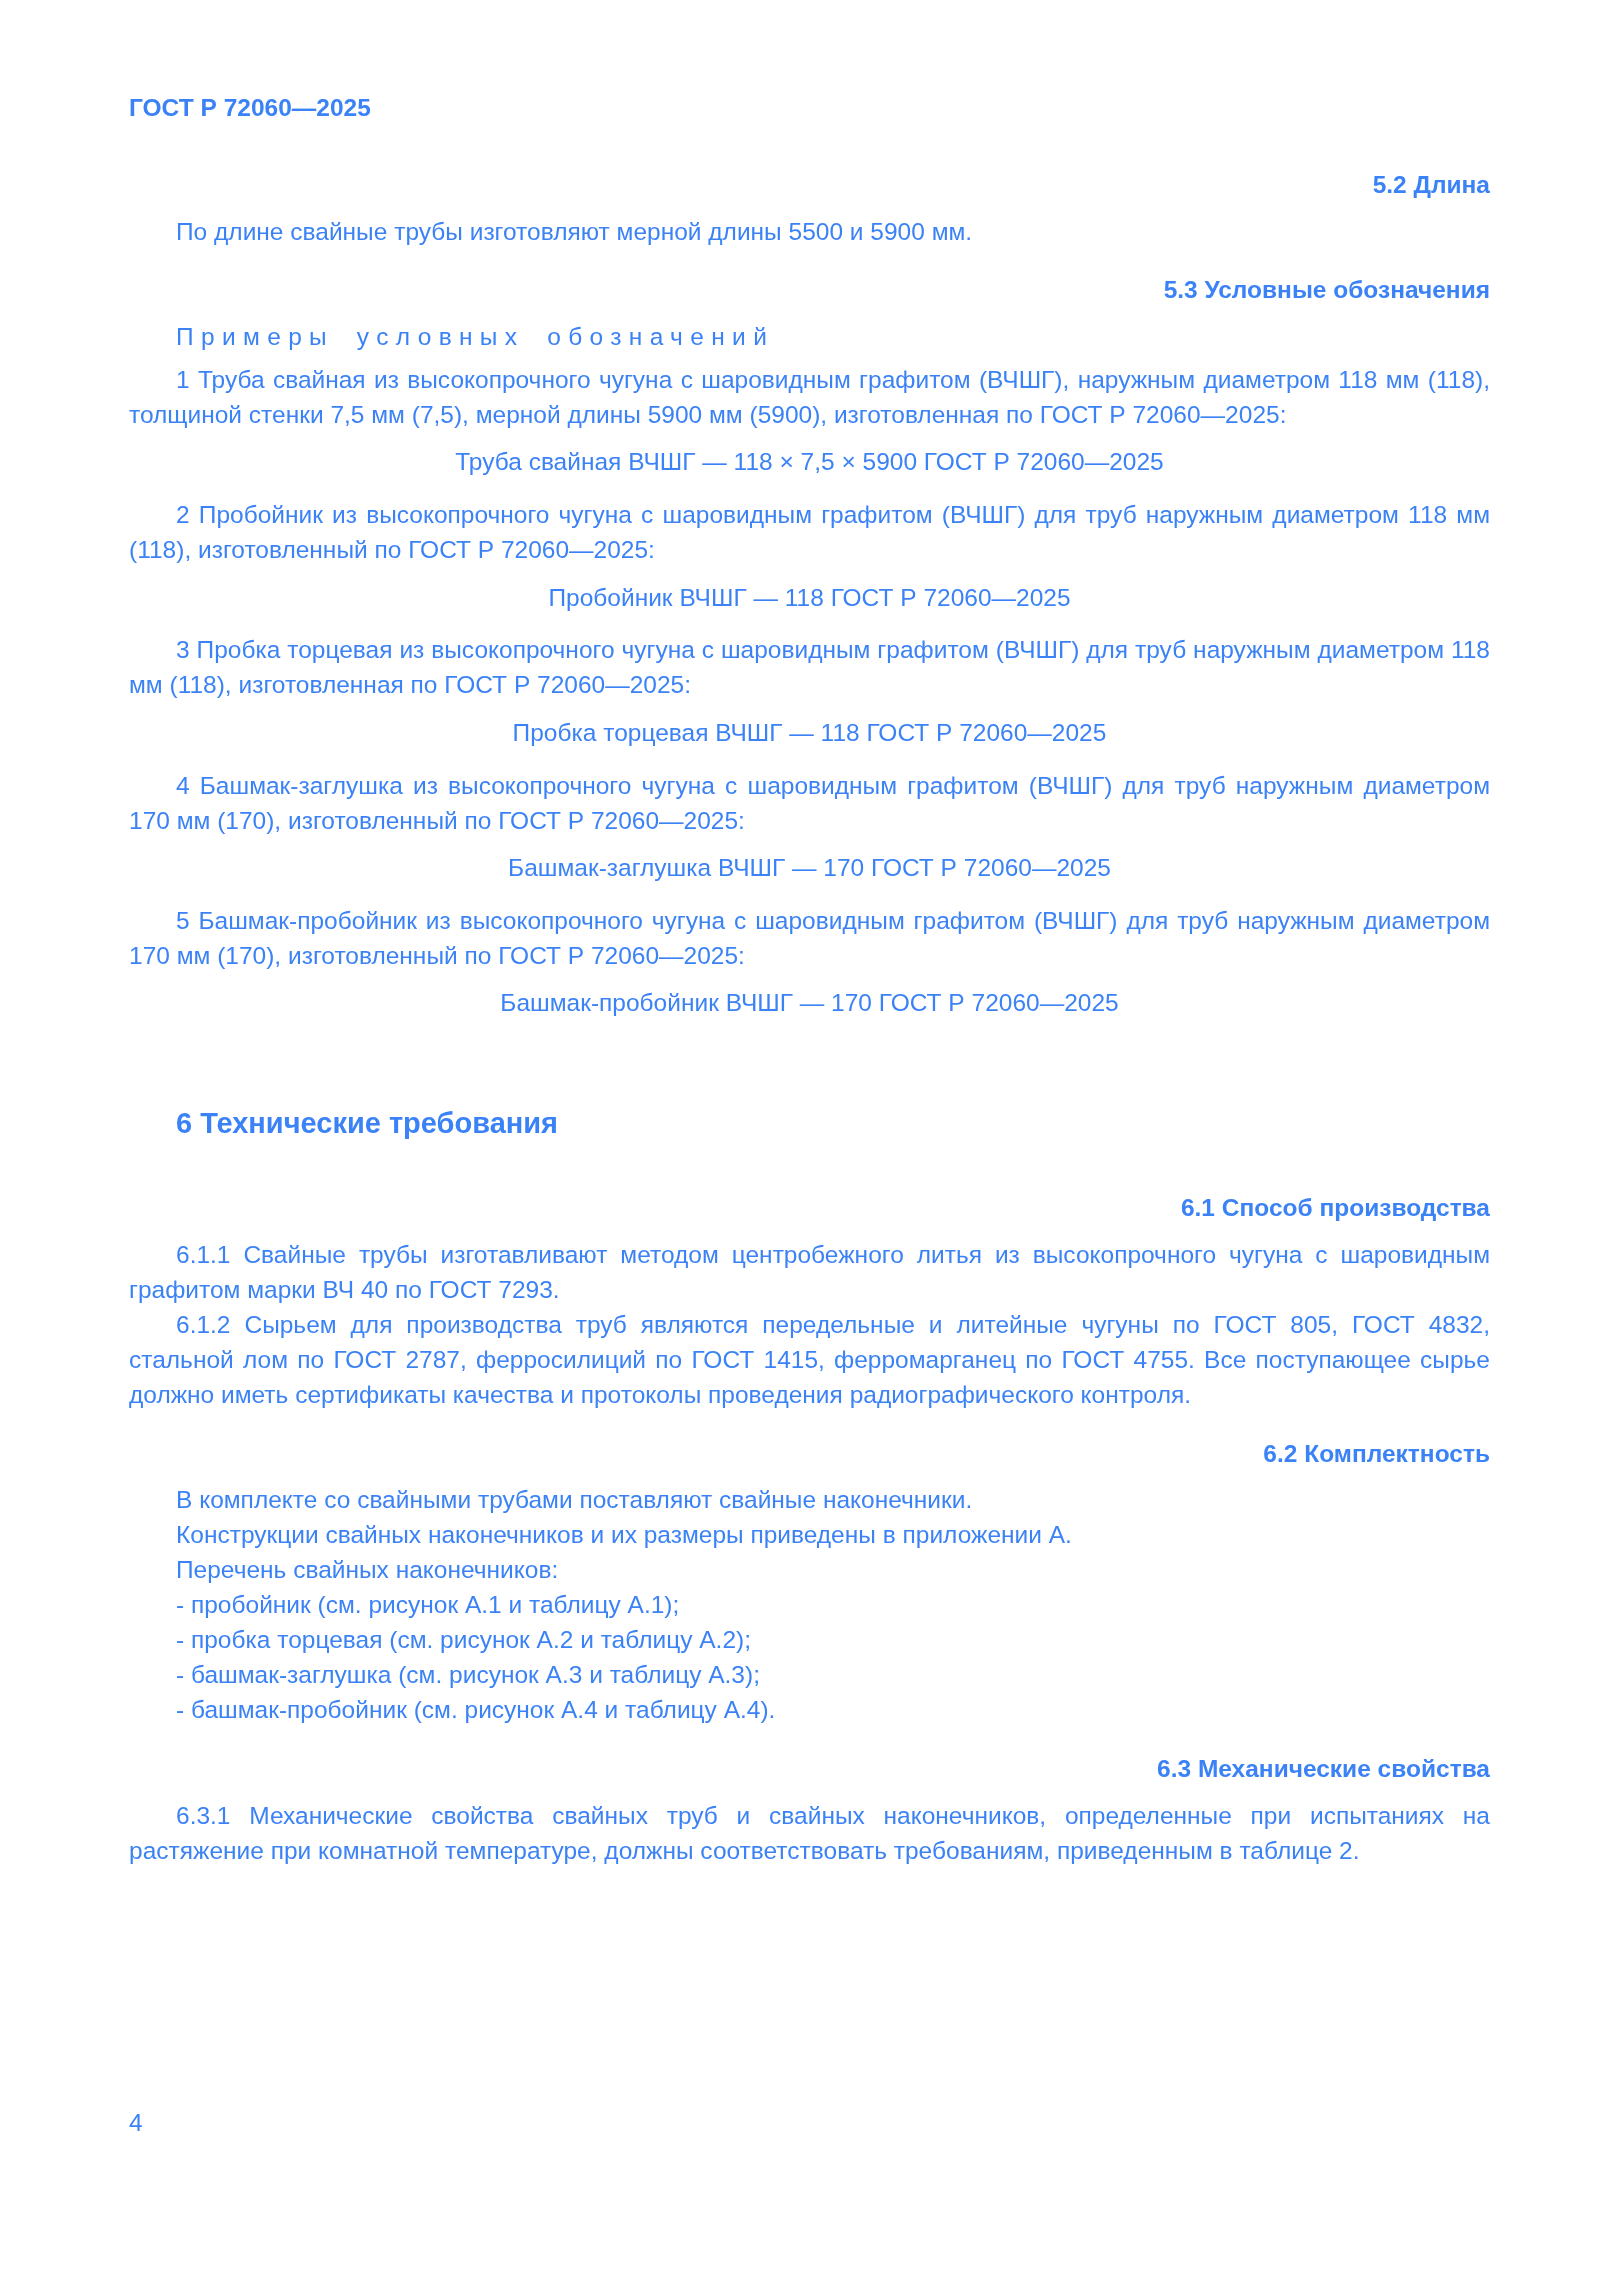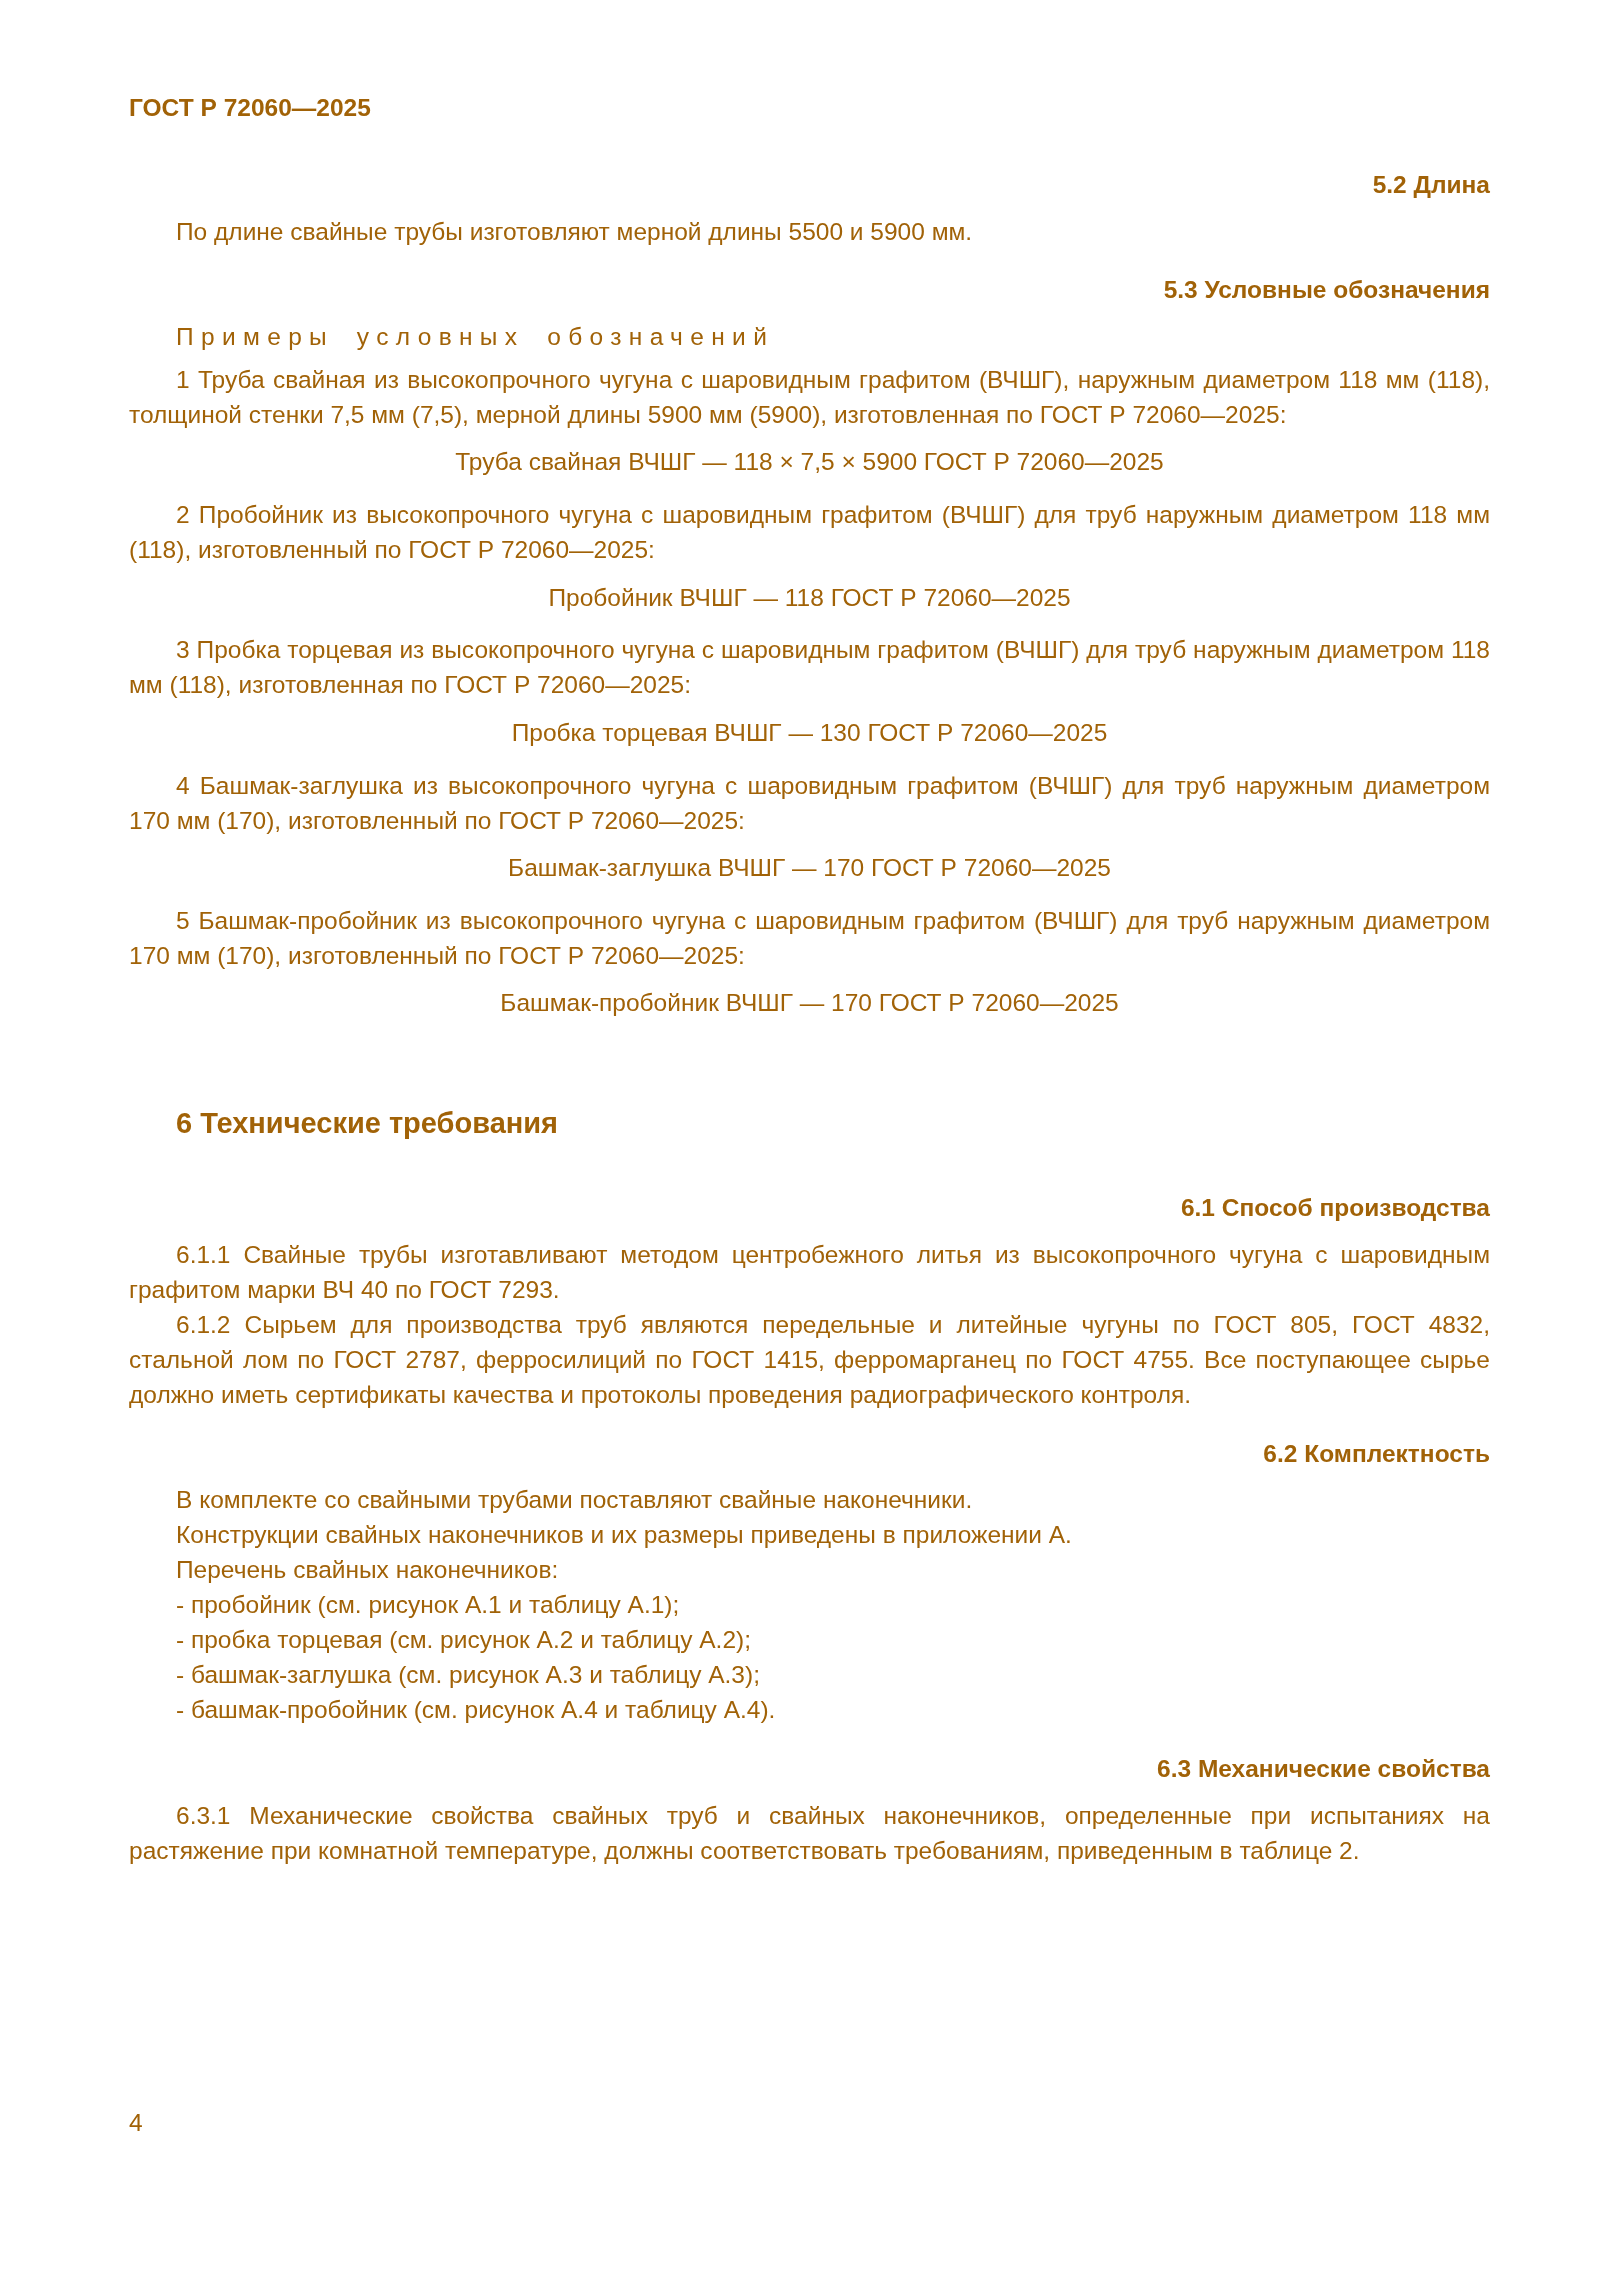--- a/index.html
+++ b/index.html
@@ -2,21 +2,21 @@
 <html lang="ru"><head>
 <meta charset="utf-8">
 <style>
   html, body { margin: 0; padding: 0; background: #ffffff; }
   .page {
     position: relative;
     width: 1621px;
     height: 2293px;
     margin: 0 auto;
     background: #ffffff;
-    color: #a16207;
+    color: #3b82f6;
     font-family: "Liberation Sans", sans-serif;
     box-sizing: border-box;
     padding: 94px 131px 0 129px;
   }
   .doc-header {
     font-size: 24.5px;
     font-weight: bold;
     margin: 0 0 47px 0;
   }
   .p {
@@ -82,21 +82,21 @@
   <div class="h3">5.3 Условные обозначения</div>
   <p class="examples-label">Примеры условных обозначений</p>
 
   <p class="p item">1 Труба свайная из высокопрочного чугуна с шаровидным графитом (ВЧШГ), наружным диаметром 118 мм (118), толщиной стенки 7,5 мм (7,5), мерной длины 5900 мм (5900), изготовленная по ГОСТ Р 72060—2025:</p>
   <p class="designation">Труба свайная ВЧШГ — 118 × 7,5 × 5900 ГОСТ Р 72060—2025</p>
 
   <p class="p item">2 Пробойник из высокопрочного чугуна с шаровидным графитом (ВЧШГ) для труб наружным диаметром 118 мм (118), изготовленный по ГОСТ Р 72060—2025:</p>
   <p class="designation">Пробойник ВЧШГ — 118 ГОСТ Р 72060—2025</p>
 
   <p class="p item">3 Пробка торцевая из высокопрочного чугуна с шаровидным графитом (ВЧШГ) для труб наружным диаметром 118 мм (118), изготовленная по ГОСТ Р 72060—2025:</p>
-  <p class="designation">Пробка торцевая ВЧШГ — 130 ГОСТ Р 72060—2025</p>
+  <p class="designation">Пробка торцевая ВЧШГ — 118 ГОСТ Р 72060—2025</p>
 
   <p class="p item">4 Башмак-заглушка из высокопрочного чугуна с шаровидным графитом (ВЧШГ) для труб наружным диаметром 170 мм (170), изготовленный по ГОСТ Р 72060—2025:</p>
   <p class="designation">Башмак-заглушка ВЧШГ — 170 ГОСТ Р 72060—2025</p>
 
   <p class="p item">5 Башмак-пробойник из высокопрочного чугуна с шаровидным графитом (ВЧШГ) для труб наружным диаметром 170 мм (170), изготовленный по ГОСТ Р 72060—2025:</p>
   <p class="designation">Башмак-пробойник ВЧШГ — 170 ГОСТ Р 72060—2025</p>
 
   <div class="h2-main">6 Технические требования</div>
 
   <div class="h3">6.1 Способ производства</div>

